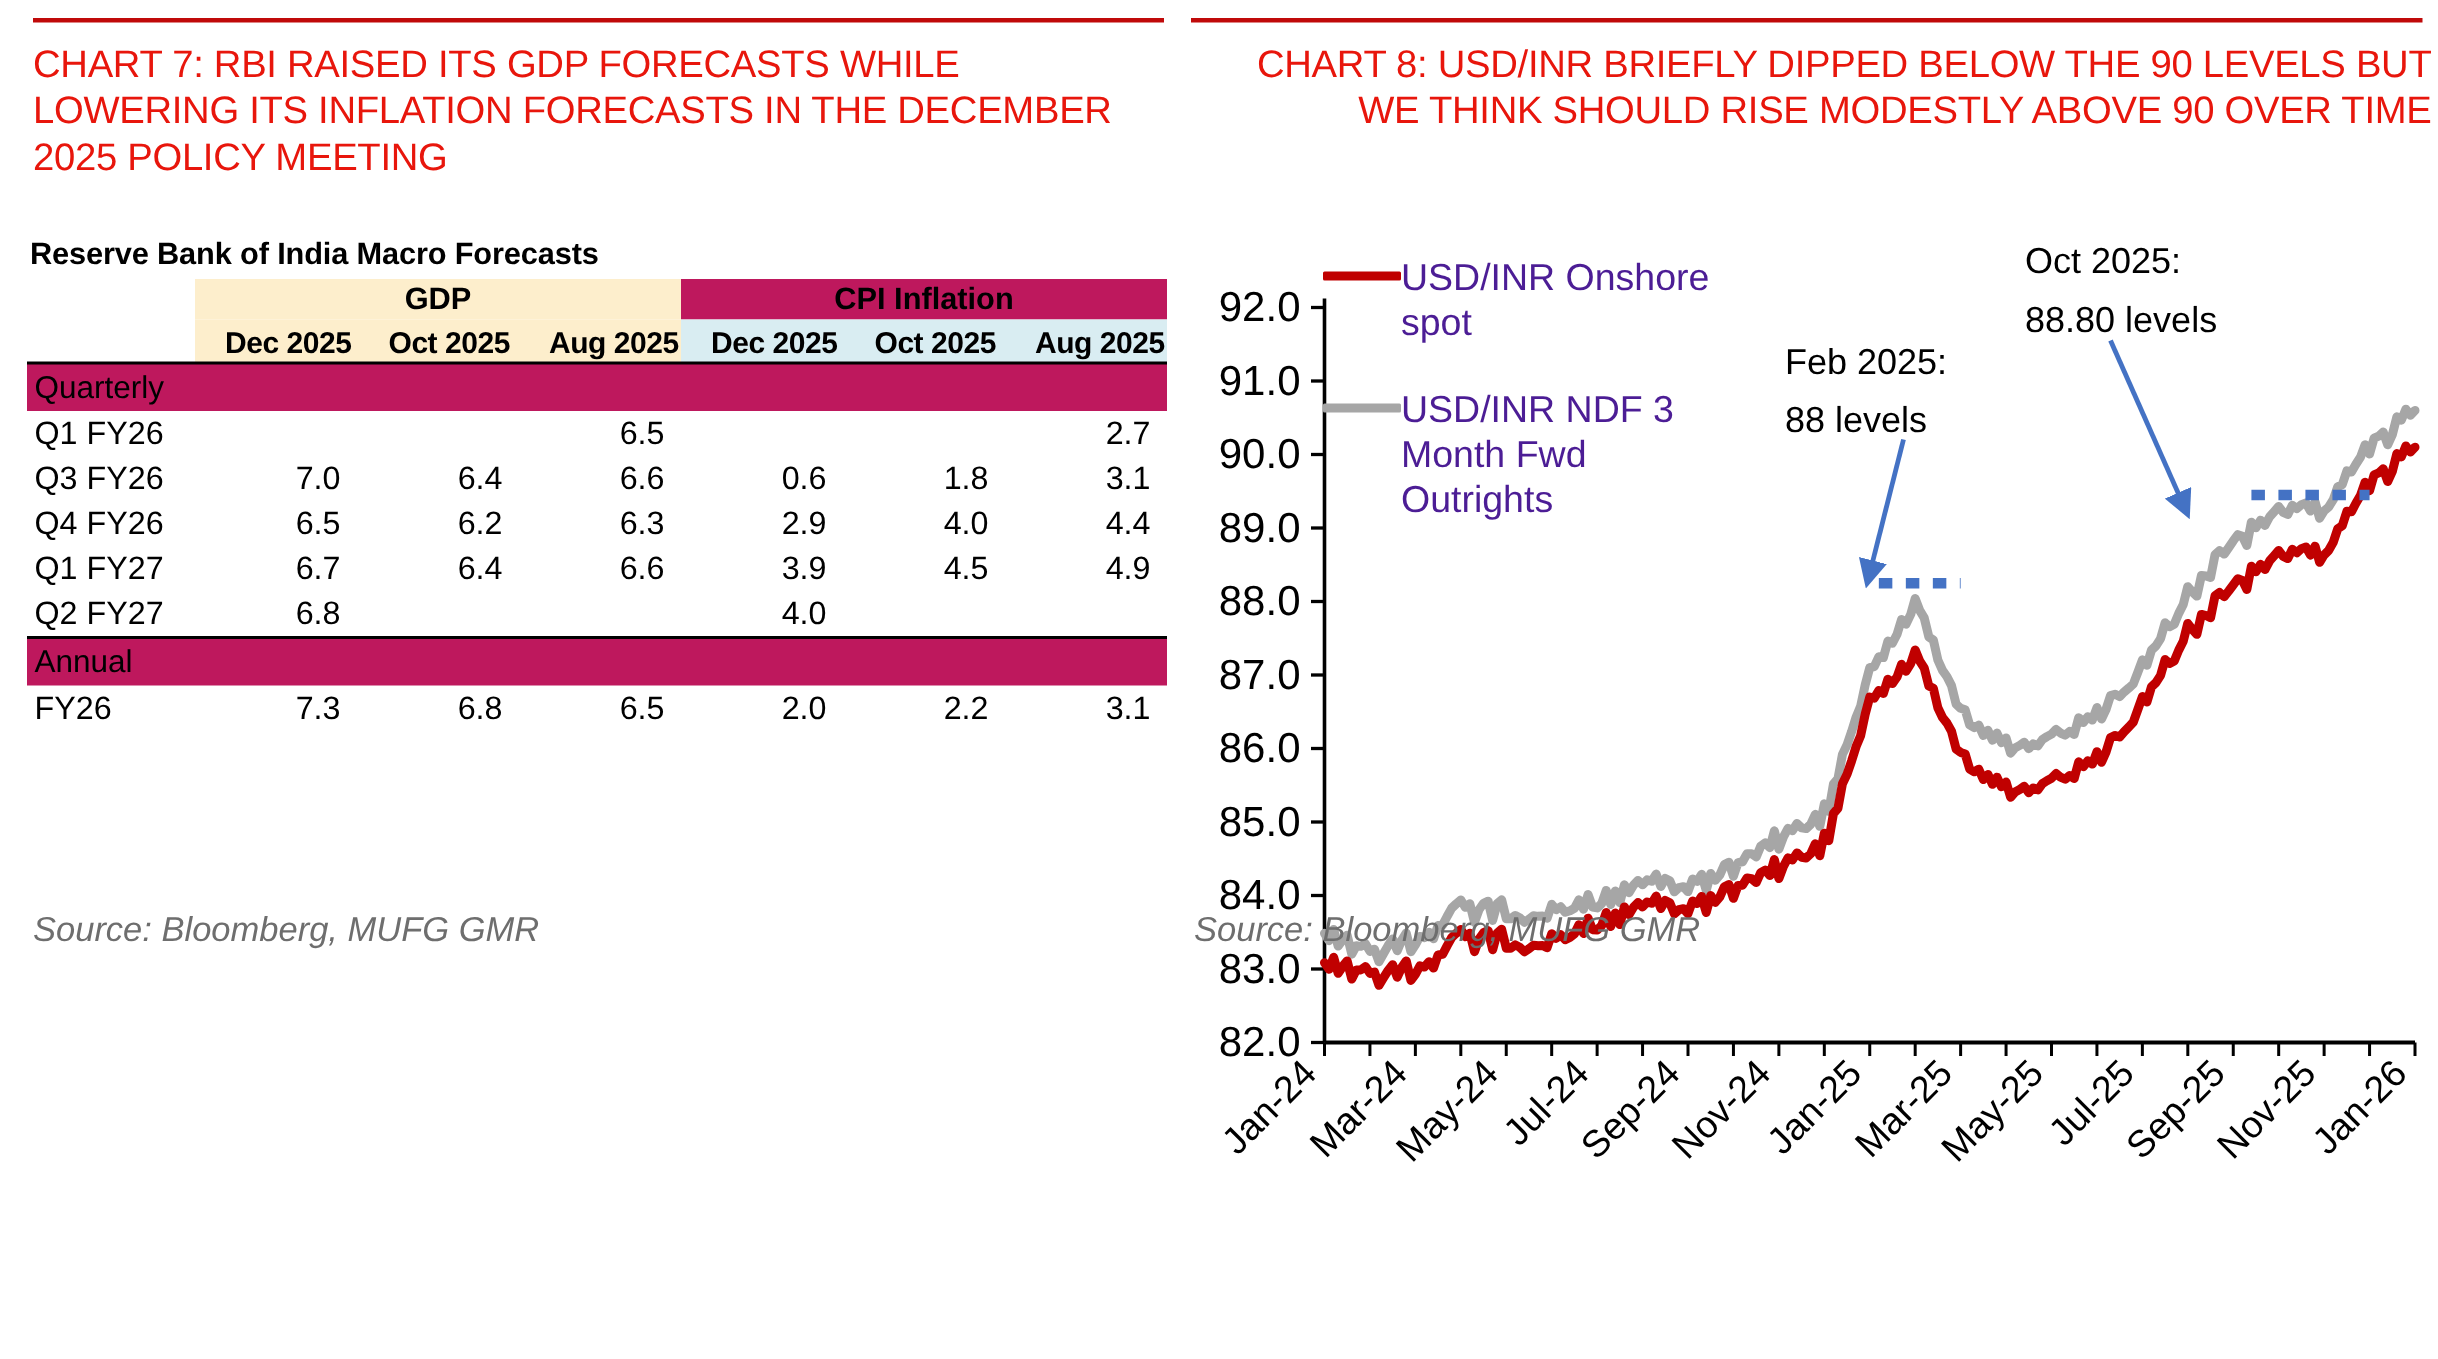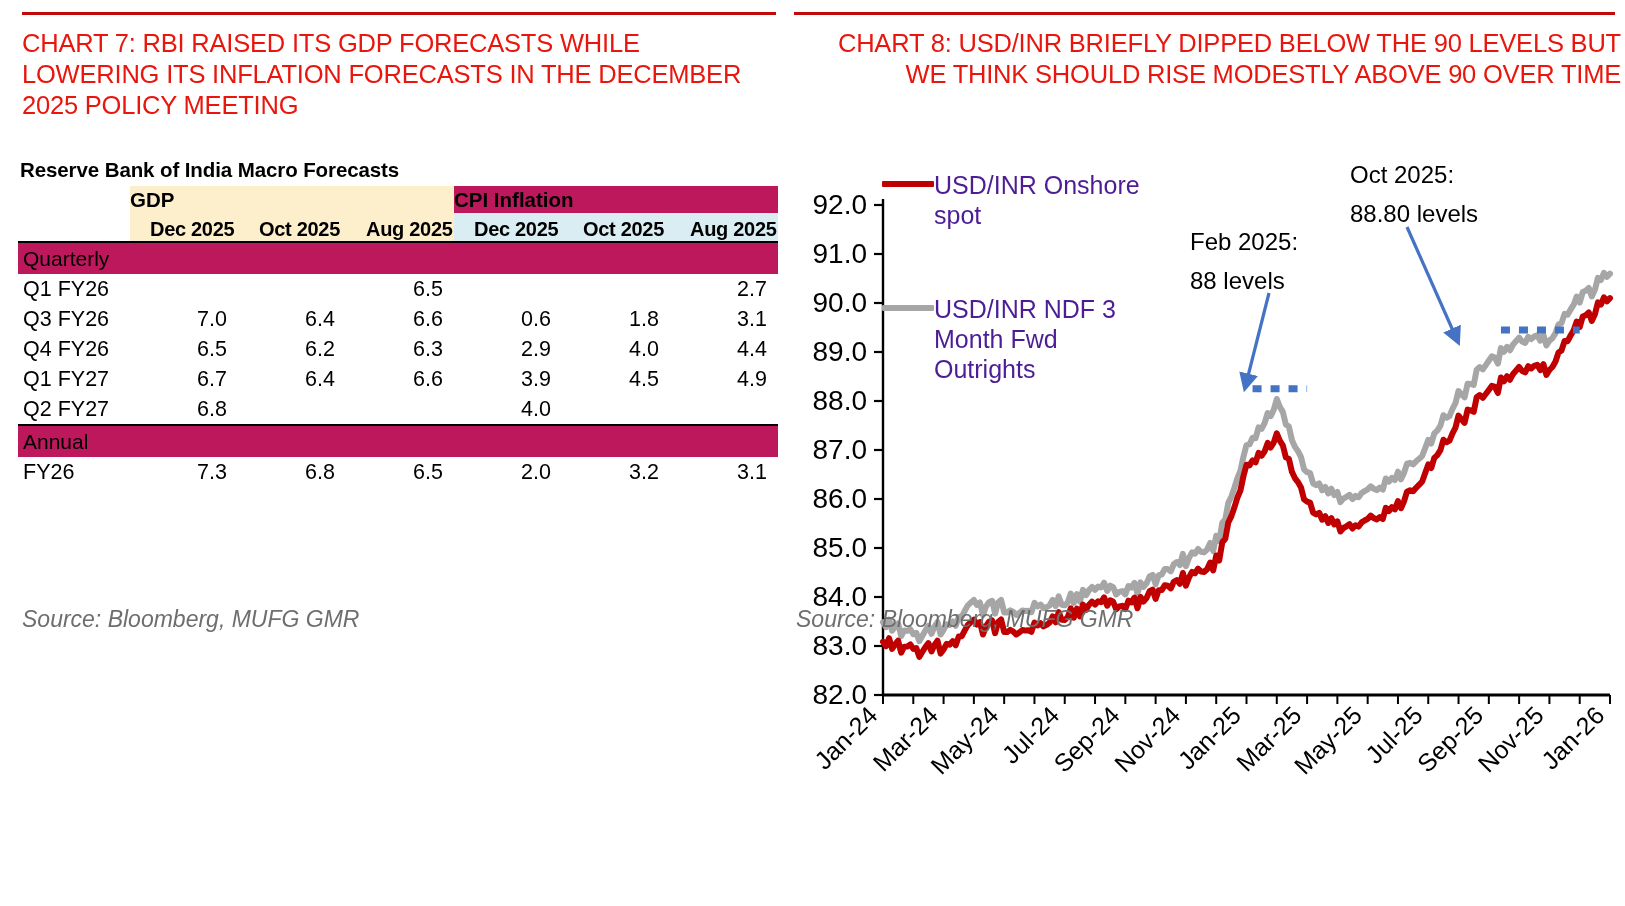--- a/index.html
+++ b/index.html
@@ -36,21 +36,21 @@
     font-size:20.5px;font-weight:bold;color:#000;
     margin:0 0 4px 2px;letter-spacing:-0.1px;
   }
   table.fc{border-collapse:collapse;width:760px;table-layout:fixed;
            font-size:20.5px;color:#000;}
   table.fc col.lbl{width:112px;}
   table.fc col.num{width:108px;}
   table.fc th,table.fc td{padding:0;margin:0;}
 
   tr.grp th{
-    height:27px;font-size:20.5px;font-weight:bold;text-align:left;
+    height:27px;font-size:20.5px;font-weight:bold;text-align:center;
     vertical-align:middle;
   }
   th.gdp{background:#FDEECC;}
   th.cpi{background:#be185d;}
   th.blank{background:#ffffff;}
 
   tr.sub th{
     height:28px;font-weight:bold;font-size:20px;text-align:right;
     vertical-align:bottom;padding-right:6px;white-space:nowrap;
     letter-spacing:-0.3px;
@@ -174,21 +174,21 @@
 
           <tr class="band thickline">
             <td colspan="7">Annual</td>
           </tr>
           <tr class="data">
             <td class="lbl">FY26</td>
             <td class="num">7.3</td>
             <td class="num">6.8</td>
             <td class="num">6.5</td>
             <td class="num">2.0</td>
-            <td class="num">3.2</td>
+            <td class="num">2.2</td>
             <td class="num">3.1</td>
           </tr>
         </tbody>
       </table>
     </div>
 
     <div class="source">Source: Bloomberg, MUFG GMR</div>
   </div>
 
   <div class="panel panel-right">
@@ -273,21 +273,21 @@
           <line x1="617" y1="77" x2="668" y2="192" stroke="#4472C4" stroke-width="3.2" marker-end="url(#ah)"></line>
         </svg>
 
       <div class="legend" style="left:92px;top:20px;">
         <div class="row">
           <span class="swatch">
             <i id="sw0" style="background: rgb(192, 0, 0);"></i>
           </span>
           <span class="ltext">USD/INR Onshore spot</span>
         </div>
-        <div class="row" style="margin-top:64px;">
+        <div class="row" style="margin-top:28px;">
           <span class="swatch">
             <i id="sw1" style="background: rgb(166, 166, 166);"></i>
           </span>
           <span class="ltext">USD/INR NDF 3 Month Fwd Outrights</span>
         </div>
       </div>
 
       <div class="annot" style="left:400px;top:72px;">Feb 2025:
 88 levels</div>
       <div class="annot" style="left:560px;top:5px;">Oct 2025:

